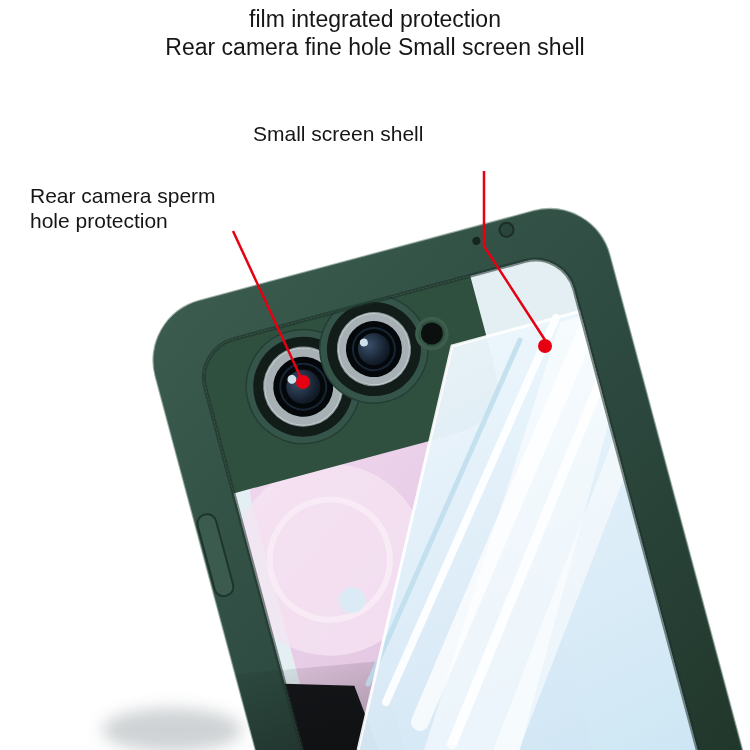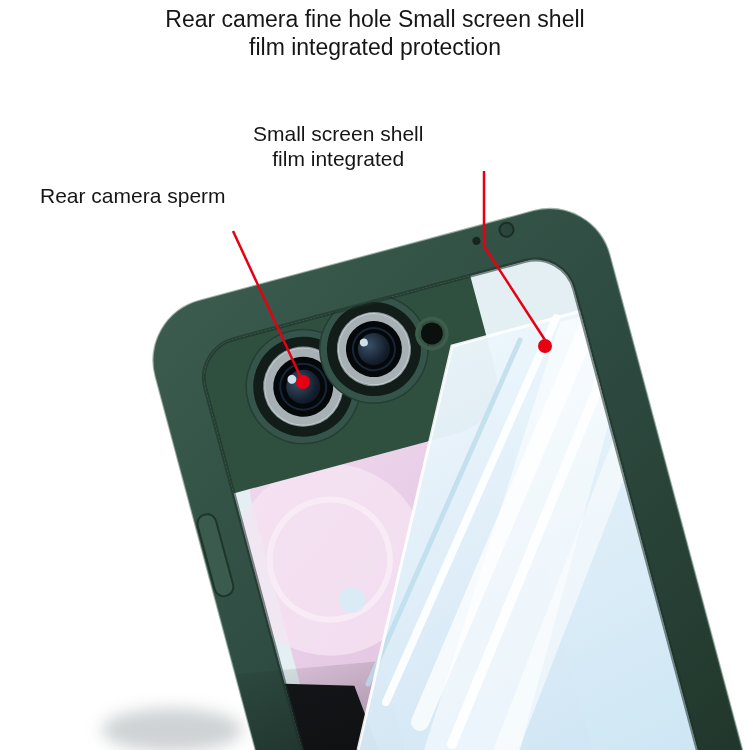--- a/index.html
+++ b/index.html
@@ -11,21 +11,21 @@
     width:750px;height:750px;position:relative;overflow:hidden;
     background:var(--background);
     font-family:"Liberation Sans","DejaVu Sans",sans-serif;
     color:var(--text);
   }
   .stage{position:absolute;inset:0;}
   .label{position:absolute;line-height:1.2;color:var(--text);}
   .label .ln{display:block;}
   .title-wrap{top:6px;left:0;width:750px;text-align:center;font-size:23px;}
   .callout-screen{top:121px;left:253px;font-size:21px;text-align:center;}
-  .callout-camera{top:183px;left:40px;font-size:21px;text-align:left;}
+  .callout-camera{top:183px;left:30px;font-size:21px;text-align:left;}
   svg{position:absolute;left:0;top:0;}
 </style>
 </head>
 <body>
 
 <div class="stage">
 
 <svg width="750" height="750" viewBox="0 0 750 750" aria-hidden="true">
   <defs>
     <linearGradient id="caseGrad" gradientUnits="userSpaceOnUse" x1="190" y1="260" x2="620" y2="920">
@@ -135,26 +135,26 @@
 
   <g style="stroke:var(--annotation-red); fill:var(--annotation-red)">
     <line x1="233" y1="231" x2="301" y2="378" stroke-width="2.5" fill="none"></line>
     <circle cx="303" cy="382" r="7" stroke="none"></circle>
     <polyline points="484,171 484,246 545,340" stroke-width="2.5" fill="none"></polyline>
     <circle cx="545" cy="346" r="7" stroke="none"></circle>
   </g>
 </svg>
 
 <div class="label title-wrap">
+  <span class="ln">film integrated protection</span>
   <span class="ln">Rear camera fine hole Small screen shell</span>
-  <span class="ln">film integrated protection</span>
 </div>
 
 <div class="label callout-screen">
   <span class="ln">Small screen shell</span>
-  <span class="ln">film integrated</span>
 </div>
 
 <div class="label callout-camera">
   <span class="ln">Rear camera sperm</span>
+  <span class="ln">hole protection</span>
 </div>
 
 </div>
 
 </body></html>

